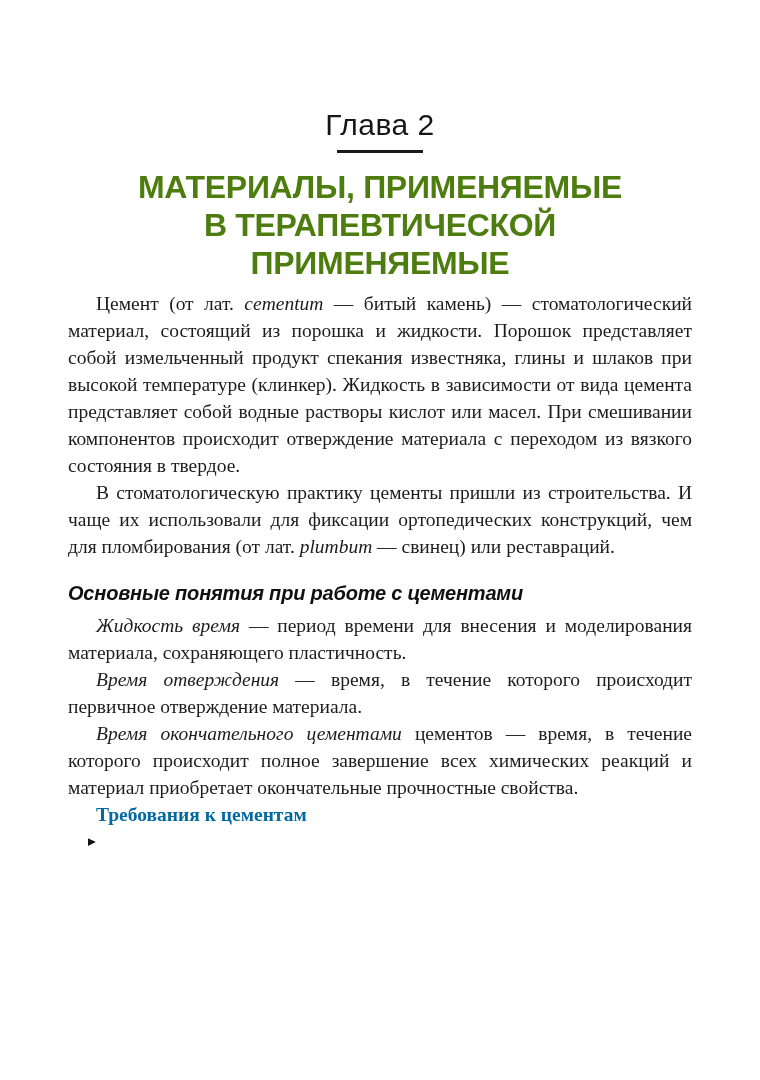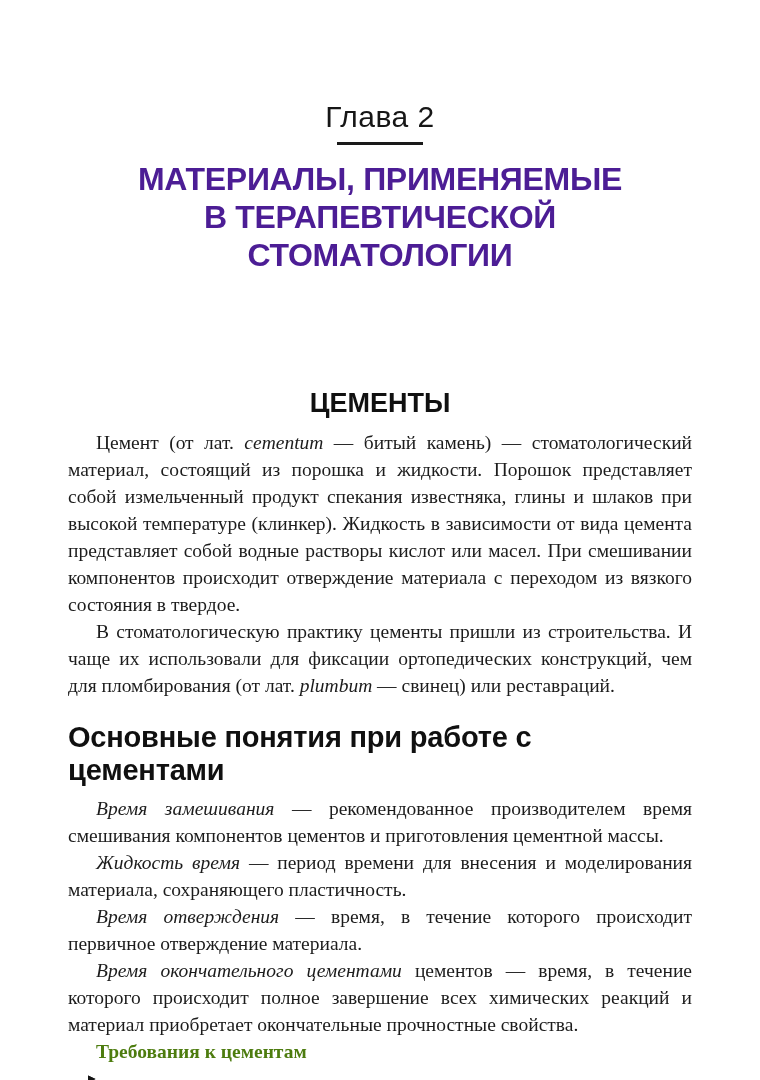--- a/index.html
+++ b/index.html
@@ -8,21 +8,21 @@
     background: #ffffff;
   }
   .page {
     position: relative;
     width: 760px;
     height: 1080px;
     margin: 0 auto;
     background: #ffffff;
     color: #1c1c1c;
     box-sizing: border-box;
-    padding: 0 68px;
+    padding: 8px 68px;
     overflow: hidden;
     font-family: "Liberation Serif", "DejaVu Serif", serif;
   }
   .chapter-label {
     margin-top: 100px;
     text-align: center;
     font-family: "Liberation Sans", "DejaVu Sans", sans-serif;
     font-weight: 500;
     font-size: 30px;
     line-height: 1.1;
@@ -35,21 +35,21 @@
     background: #1a1a1a;
     margin: 9px auto 16px auto;
   }
   .chapter-title {
     margin: 8px;
     text-align: center;
     font-family: "Liberation Sans", "DejaVu Sans", sans-serif;
     font-weight: bold;
     font-size: 32px;
     line-height: 1.18;
-    color: #4c1d95;
+    color: #4d7c0f;
     letter-spacing: -0.3px;
   }
   .section-title {
     margin: 115px 0 10px 0;
     text-align: center;
     font-family: "Liberation Sans", "DejaVu Sans", sans-serif;
     font-weight: bold;
     font-size: 27px;
     line-height: 1.1;
     color: #101010;
@@ -64,32 +64,33 @@
   }
   .body-par .it {
     font-style: italic;
     font-family: Liberation Serif, serif;
   }
   .subsection-title {
     margin: 22px 0 7px 0;
     text-align: left;
     font-family: "Liberation Sans", "DejaVu Sans", sans-serif;
     font-weight: bold;
-    font-size: 29px;
+    font-size: 20px;
     line-height: 1.15;
     color: #101010;
     letter-spacing: -0.2px;
+    font-style: italic;
   }
   .req-heading {
     margin: 0;
     font-size: 19.5px;
     line-height: 27px;
     font-weight: bold;
     text-indent: 28px;
-    color: #4d7c0f;
+    color: #0369a1;
   }
   .req-list {
     margin: 0;
     padding: 0;
     list-style: none;
   }
   .req-item {
     position: relative;
     margin: 0;
     padding-left: 42px;
@@ -110,33 +111,31 @@
 </style>
 </head>
 <body>
 
 <div class="page">
 
   <div class="chapter-label">Глава 2</div>
 
   <div class="chapter-rule"></div>
 
-  <h1 class="chapter-title"><span>МАТЕРИАЛЫ, ПРИМЕНЯЕМЫЕ</span><br><span>В ТЕРАПЕВТИЧЕСКОЙ СТОМАТОЛОГИИ</span></h1>
+  <h1 class="chapter-title"><span>МАТЕРИАЛЫ, ПРИМЕНЯЕМЫЕ</span><br><span>В ТЕРАПЕВТИЧЕСКОЙ ПРИМЕНЯЕМЫЕ</span></h1>
 
-  <h2 class="section-title">ЦЕМЕНТЫ</h2>
 
   <div id="intro-paragraphs">
       <p class="body-par"><span>Цемент (от лат. </span><span class="it">cementum</span><span> — битый камень) — стоматологический материал, состоящий из порошка и жидкости. Порошок представляет собой измельченный продукт спекания известняка, глины и шлаков при высокой температуре (клинкер). Жидкость в зависимости от вида цемента представляет собой водные растворы кислот или масел. При смешивании компонентов происходит отверждение материала с переходом из вязкого состояния в твердое.</span></p>
       <p class="body-par"><span>В стоматологическую практику цементы пришли из строительства. И чаще их использовали для фиксации ортопедических конструкций, чем для пломбирования (от лат. </span><span class="it">plumbum</span><span> — свинец) или реставраций.</span></p>
     </div>
 
   <h3 class="subsection-title">Основные понятия при работе с цементами</h3>
 
   <div id="term-paragraphs">
-      <p class="body-par"><span class="it">Время замешивания</span><span> — рекомендованное производителем время смешивания компонентов цементов и приготовления цементной массы.</span></p>
       <p class="body-par"><span class="it">Жидкость время</span><span> — период времени для внесения и моделирования материала, сохраняющего пластичность.</span></p>
       <p class="body-par"><span class="it">Время отверждения</span><span> — время, в течение которого происходит первичное отверждение материала.</span></p>
       <p class="body-par"><span class="it">Время окончательного цементами</span><span> цементов — время, в течение которого происходит полное завершение всех химических реакций и материал приобретает окончательные прочностные свойства.</span></p>
     </div>
 
   <p class="req-heading">Требования к цементам</p>
 
   <ul class="req-list" id="requirements-list">
       <li class="req-item"><span class="req-bullet">▸</span></li>
       <li class="req-item">

